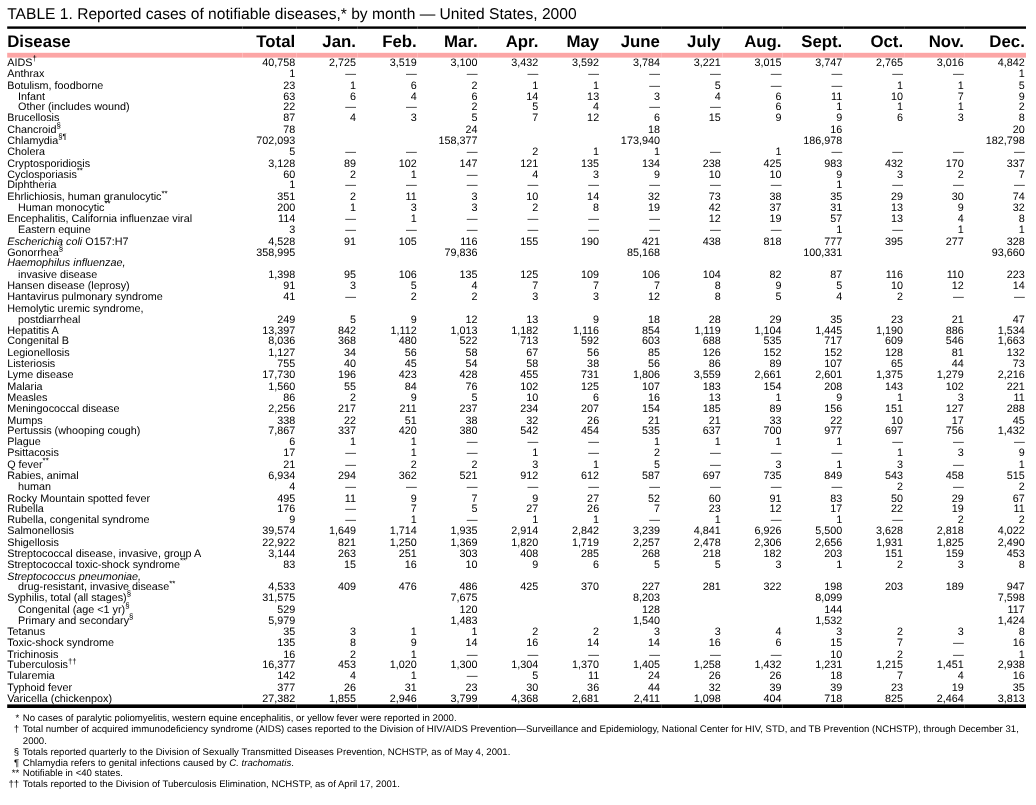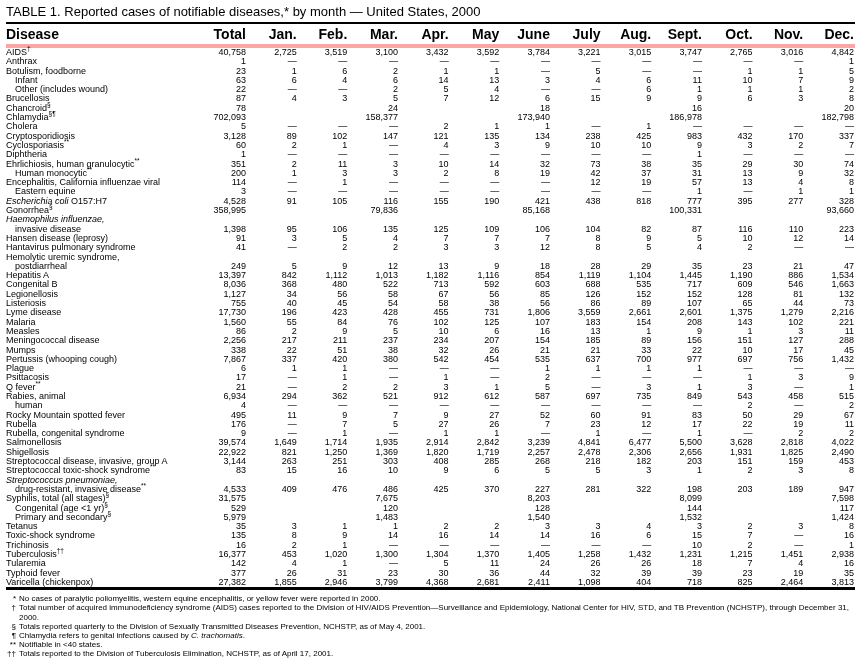--- a/index.html
+++ b/index.html
@@ -742,21 +742,21 @@
       <tr>
         <td class="disease">Salmonellosis</td>
         <td>39,574</td>
         <td>1,649</td>
         <td>1,714</td>
         <td>1,935</td>
         <td>2,914</td>
         <td>2,842</td>
         <td>3,239</td>
         <td>4,841</td>
-        <td>6,477</td>
+        <td>6,926</td>
         <td>5,500</td>
         <td>3,628</td>
         <td>2,818</td>
         <td>4,022</td>
       </tr>
       <tr>
         <td class="disease">Shigellosis</td>
         <td>22,922</td>
         <td>821</td>
         <td>1,250</td>

